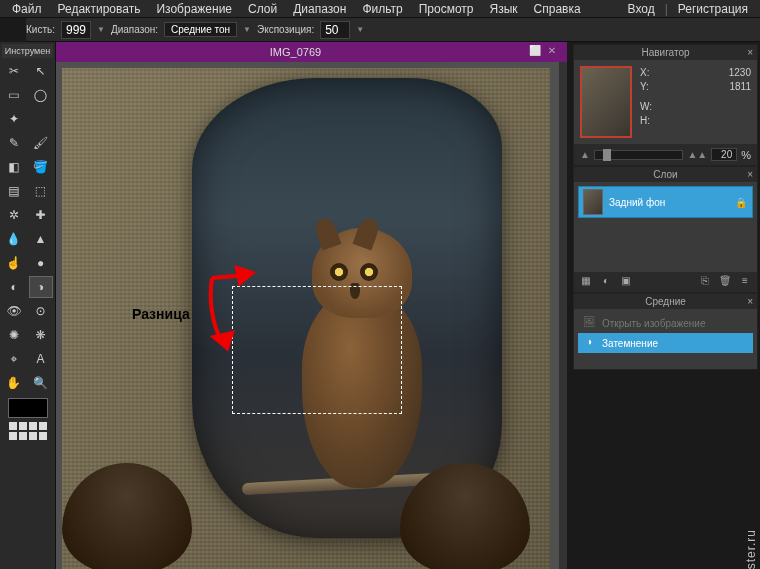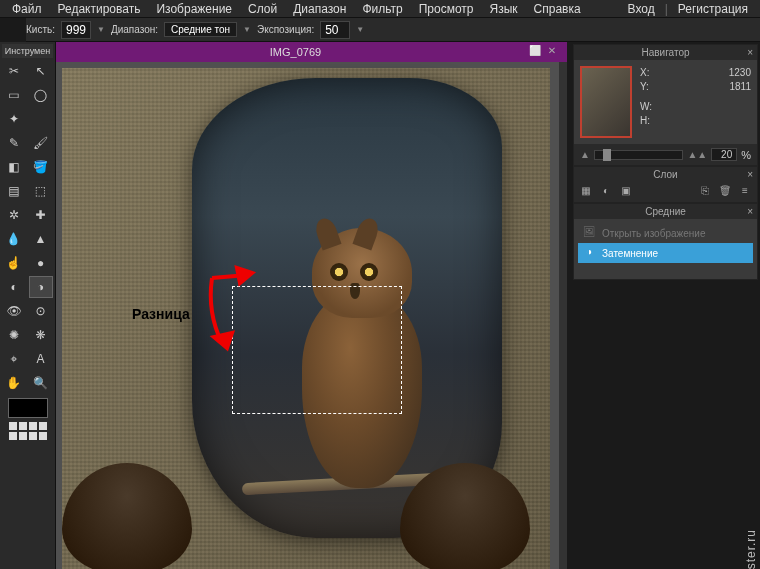--- a/index.html
+++ b/index.html
@@ -225,20 +225,27 @@
         <span class="zval">20</span>
         <span>%</span>
       </div>
     </div>
 
     <div class="panel">
       <div class="panel-title">
         <span>Слои</span>
         <span class="x">×</span>
       </div>
+      <div class="layers-body">
+        <div class="layer-item">
+          <div class="layer-thumb"></div>
+          <span class="layer-name">Задний фон</span>
+          <span class="layer-lock">🔒</span>
+        </div>
+      </div>
       <div class="layers-footer">
         <span class="ic">▦</span>
         <span class="ic">◐</span>
         <span class="ic">▣</span>
         <span class="sp"></span>
         <span class="ic">⎘</span>
         <span class="ic">🗑</span>
         <span class="ic">≡</span>
       </div>
     </div>

